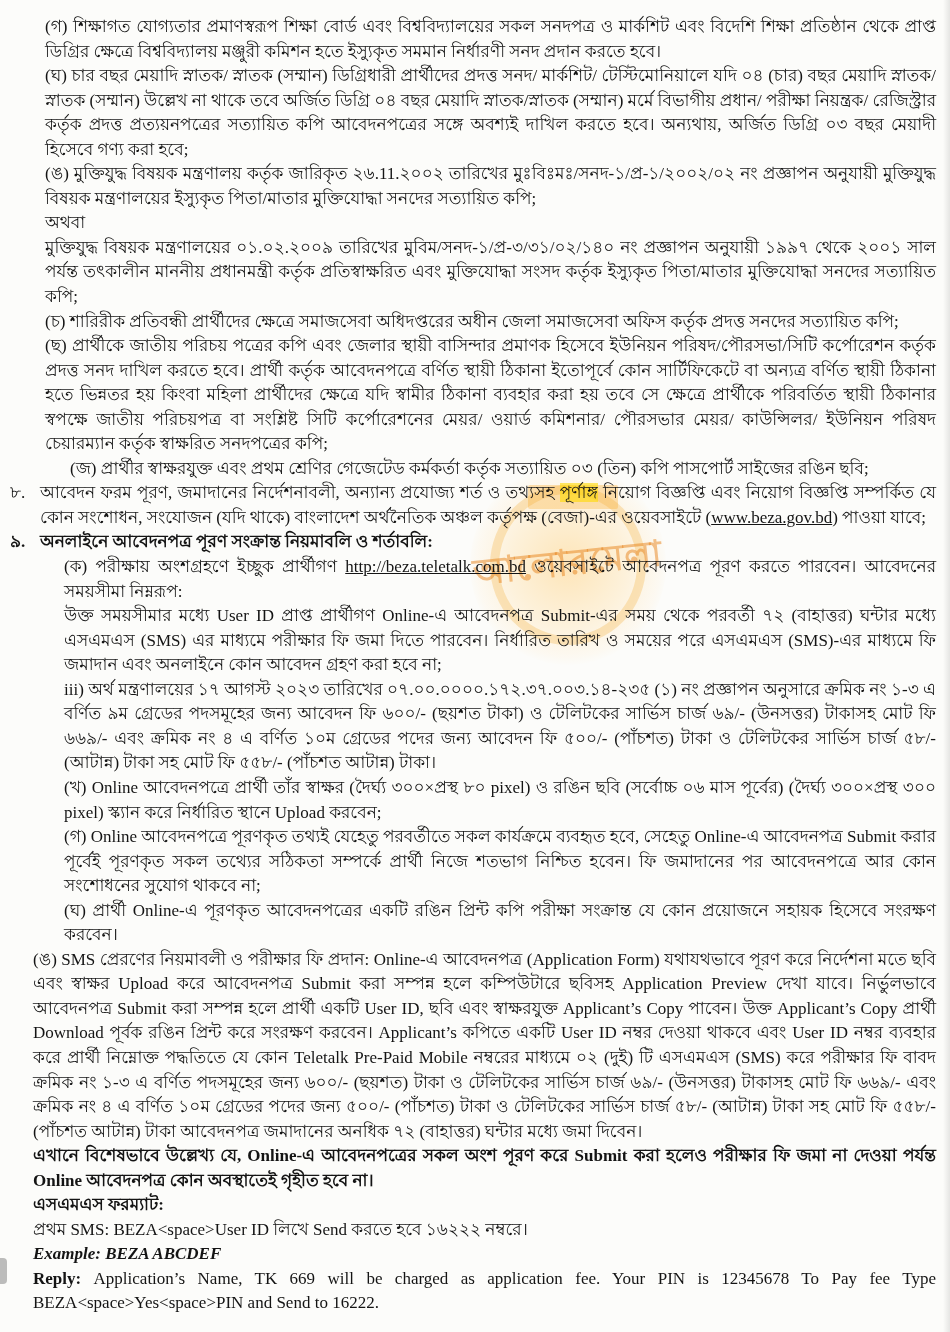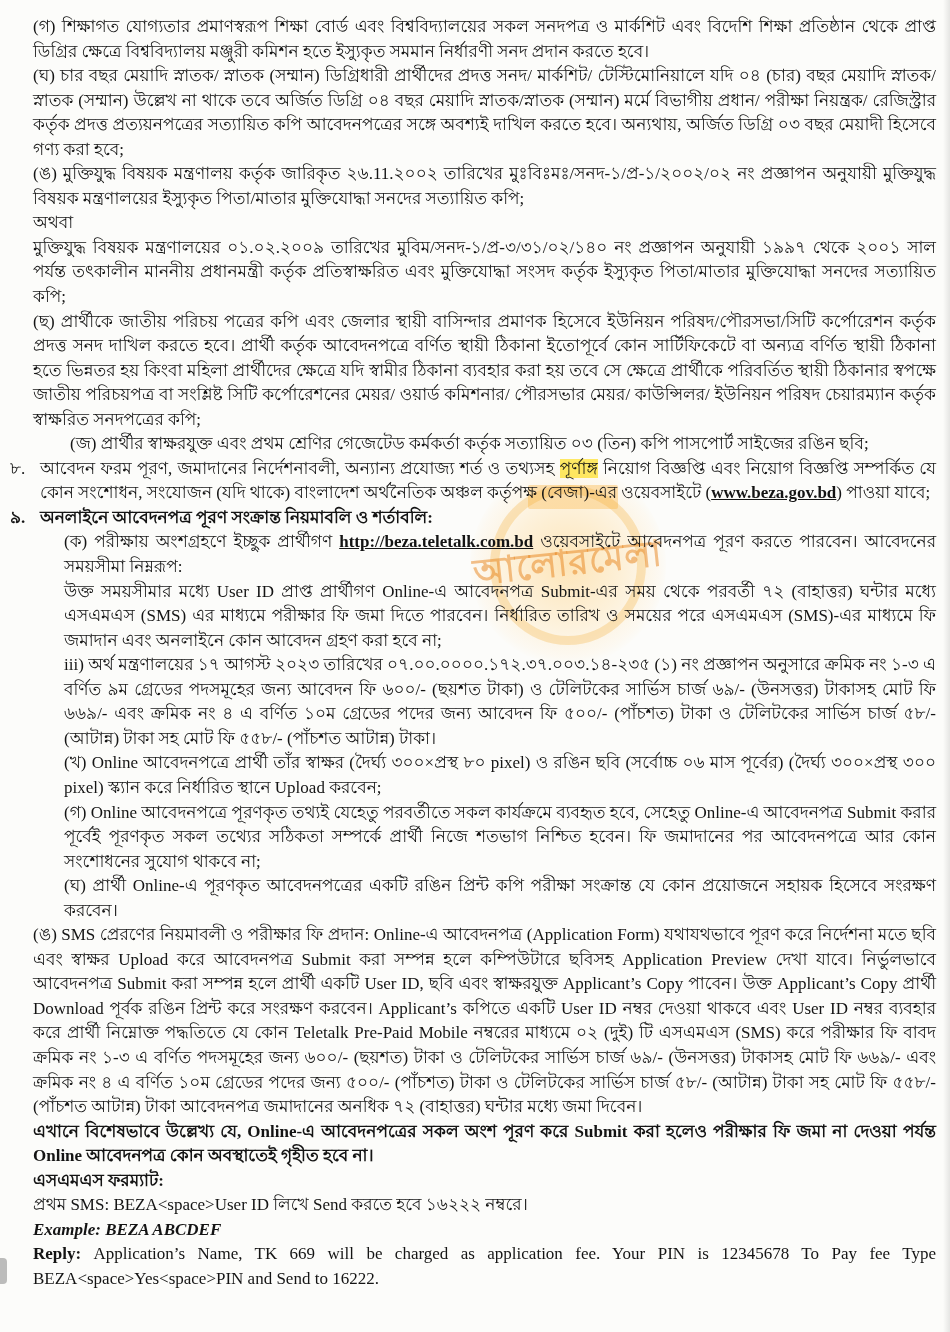--- a/index.html
+++ b/index.html
@@ -11,30 +11,30 @@
     position:relative;
     overflow:hidden;
   }
   #doc{position:relative;z-index:2;padding-top:15px;}
   .p{
     font-size:17px;
     line-height:24.55px;
     text-align:justify;
     margin:0 14px 0 33px;
   }
-  .item{margin-left:33px;}
+  .item{margin-left:45px;}
   .item-deep{margin-left:70px;font-family:Liberation Serif, serif;}
   .num{margin-left:40px;}
   .lbl{display:inline-block;width:30px;margin-left:-30px;}
   .sub{margin-left:64px;}
   .wide{margin-left:33px;}
   .center{text-align:left;}
   .b{font-weight:bold;}
   .bi{font-weight:bold;font-style:italic;}
-  .u{text-decoration:underline;cursor:pointer;font-weight:bold;}
+  .u{text-decoration:underline;cursor:pointer;}
   .hl{background:rgba(255,219,0,.6);}
   
   .wm{position:absolute;left:470px;top:465px;width:196px;height:200px;z-index:1;pointer-events:none;}
   .wm-disc{position:absolute;left:0;top:0;right:0;bottom:0;border-radius:50%;
     background:radial-gradient(circle, rgba(255,210,130,.55) 0%, rgba(255,224,168,.38) 42%, rgba(255,236,205,.18) 66%, rgba(255,255,255,0) 72%);}
   .wm-ring{position:absolute;left:20px;top:20px;right:20px;bottom:20px;border-radius:50%;
     border:9px solid rgba(244,166,35,.26);}
   .wm-text{position:absolute;left:50%;top:50%;transform:translate(-50%,-50%) rotate(-6deg);
     font-weight:bold;font-size:36px;color:rgba(229,126,16,.48);white-space:nowrap;letter-spacing:1px;}
   .wm-glow{position:absolute;left:528px;top:485px;width:90px;height:24px;z-index:1;
@@ -55,20 +55,21 @@
   <div class="wm-ring"></div>
   <span class="wm-text">আলোরমেলা</span>
 </div>
 
 <div id="doc">
     <div class="p item"><span>(গ) শিক্ষাগত যোগ্যতার প্রমাণস্বরূপ শিক্ষা বোর্ড এবং বিশ্ববিদ্যালয়ের সকল সনদপত্র ও মার্কশিট এবং বিদেশি শিক্ষা প্রতিষ্ঠান থেকে প্রাপ্ত ডিগ্রির ক্ষেত্রে বিশ্ববিদ্যালয় মঞ্জুরী কমিশন হতে ইস্যুকৃত সমমান নির্ধারণী সনদ প্রদান করতে হবে।</span></div>
     <div class="p item"><span>(ঘ) চার বছর মেয়াদি স্নাতক/ স্নাতক (সম্মান) ডিগ্রিধারী প্রার্থীদের প্রদত্ত সনদ/ মার্কশিট/ টেস্টিমোনিয়ালে যদি ০৪ (চার) বছর মেয়াদি স্নাতক/ স্নাতক (সম্মান) উল্লেখ না থাকে তবে অর্জিত ডিগ্রি ০৪ বছর মেয়াদি স্নাতক/স্নাতক (সম্মান) মর্মে বিভাগীয় প্রধান/ পরীক্ষা নিয়ন্ত্রক/ রেজিস্ট্রার কর্তৃক প্রদত্ত প্রত্যয়নপত্রের সত্যায়িত কপি আবেদনপত্রের সঙ্গে অবশ্যই দাখিল করতে হবে। অন্যথায়, অর্জিত ডিগ্রি ০৩ বছর মেয়াদী হিসেবে গণ্য করা হবে;</span></div>
     <div class="p item"><span>(ঙ) মুক্তিযুদ্ধ বিষয়ক মন্ত্রণালয় কর্তৃক জারিকৃত ২৬.11.২০০২ তারিখের মুঃবিঃমঃ/সনদ-১/প্র-১/২০০২/০২ নং প্রজ্ঞাপন অনুযায়ী মুক্তিযুদ্ধ বিষয়ক মন্ত্রণালয়ের ইস্যুকৃত পিতা/মাতার মুক্তিযোদ্ধা সনদের সত্যায়িত কপি;</span></div>
     <div class="p item center"><span>অথবা</span></div>
     <div class="p item"><span>মুক্তিযুদ্ধ বিষয়ক মন্ত্রণালয়ের ০১.০২.২০০৯ তারিখের মুবিম/সনদ-১/প্র-৩/৩১/০২/১৪০ নং প্রজ্ঞাপন অনুযায়ী ১৯৯৭ থেকে ২০০১ সাল পর্যন্ত তৎকালীন মাননীয় প্রধানমন্ত্রী কর্তৃক প্রতিস্বাক্ষরিত এবং মুক্তিযোদ্ধা সংসদ কর্তৃক ইস্যুকৃত পিতা/মাতার মুক্তিযোদ্ধা সনদের সত্যায়িত কপি;</span></div>
+    <div class="p item"><span>(চ) শারিরীক প্রতিবন্ধী প্রার্থীদের ক্ষেত্রে সমাজসেবা অধিদপ্তরের অধীন জেলা সমাজসেবা অফিস কর্তৃক প্রদত্ত সনদের সত্যায়িত কপি;</span></div>
     <div class="p item"><span>(ছ) প্রার্থীকে জাতীয় পরিচয় পত্রের কপি এবং জেলার স্থায়ী বাসিন্দার প্রমাণক হিসেবে ইউনিয়ন পরিষদ/পৌরসভা/সিটি কর্পোরেশন কর্তৃক প্রদত্ত সনদ দাখিল করতে হবে। প্রার্থী কর্তৃক আবেদনপত্রে বর্ণিত স্থায়ী ঠিকানা ইতোপূর্বে কোন সার্টিফিকেটে বা অন্যত্র বর্ণিত স্থায়ী ঠিকানা হতে ভিন্নতর হয় কিংবা মহিলা প্রার্থীদের ক্ষেত্রে যদি স্বামীর ঠিকানা ব্যবহার করা হয় তবে সে ক্ষেত্রে প্রার্থীকে পরিবর্তিত স্থায়ী ঠিকানার স্বপক্ষে জাতীয় পরিচয়পত্র বা সংশ্লিষ্ট সিটি কর্পোরেশনের মেয়র/ ওয়ার্ড কমিশনার/ পৌরসভার মেয়র/ কাউন্সিলর/ ইউনিয়ন পরিষদ চেয়ারম্যান কর্তৃক স্বাক্ষরিত সনদপত্রের কপি;</span></div>
     <div class="p item-deep"><span>(জ) প্রার্থীর স্বাক্ষরযুক্ত এবং প্রথম শ্রেণির গেজেটেড কর্মকর্তা কর্তৃক সত্যায়িত ০৩ (তিন) কপি পাসপোর্ট সাইজের রঙিন ছবি;</span></div>
     <div class="p num"><span class="lbl">৮.</span><span>আবেদন ফরম পূরণ, জমাদানের নির্দেশনাবলী, অন্যান্য প্রযোজ্য শর্ত ও তথ্যসহ </span><span class="hl">পূর্ণাঙ্গ</span><span> নিয়োগ বিজ্ঞপ্তি এবং নিয়োগ বিজ্ঞপ্তি সম্পর্কিত যে কোন সংশোধন, সংযোজন (যদি থাকে) বাংলাদেশ অর্থনৈতিক অঞ্চল কর্তৃপক্ষ (বেজা)-এর ওয়েবসাইটে (</span><span class="u">www.beza.gov.bd</span><span>) পাওয়া যাবে;</span></div>
     <div class="p num b"><span class="lbl">৯.</span><span>অনলাইনে আবেদনপত্র পূরণ সংক্রান্ত নিয়মাবলি ও শর্তাবলি:</span></div>
     <div class="p sub"><span>(ক) পরীক্ষায় অংশগ্রহণে ইচ্ছুক প্রার্থীগণ </span><span class="u">http://beza.teletalk.com.bd</span><span> ওয়েবসাইটে আবেদনপত্র পূরণ করতে পারবেন। আবেদনের সময়সীমা নিম্নরূপ:</span></div>
     <div class="p sub"><span>উক্ত সময়সীমার মধ্যে User ID প্রাপ্ত প্রার্থীগণ Online-এ আবেদনপত্র Submit-এর সময় থেকে পরবর্তী ৭২ (বাহাত্তর) ঘন্টার মধ্যে এসএমএস (SMS) এর মাধ্যমে পরীক্ষার ফি জমা দিতে পারবেন। নির্ধারিত তারিখ ও সময়ের পরে এসএমএস (SMS)-এর মাধ্যমে ফি জমাদান এবং অনলাইনে কোন আবেদন গ্রহণ করা হবে না;</span></div>
     <div class="p sub"><span>iii)   অর্থ মন্ত্রণালয়ের ১৭ আগস্ট ২০২৩ তারিখের ০৭.০০.০০০০.১৭২.৩৭.০০৩.১৪-২৩৫ (১) নং প্রজ্ঞাপন অনুসারে ক্রমিক নং ১-৩ এ বর্ণিত ৯ম গ্রেডের পদসমূহের জন্য আবেদন ফি ৬০০/- (ছয়শত টাকা) ও টেলিটকের সার্ভিস চার্জ ৬৯/- (উনসত্তর) টাকাসহ মোট ফি ৬৬৯/- এবং ক্রমিক নং ৪ এ বর্ণিত ১০ম গ্রেডের পদের জন্য আবেদন ফি ৫০০/- (পাঁচশত) টাকা ও টেলিটকের সার্ভিস চার্জ ৫৮/- (আটান্ন) টাকা সহ মোট ফি ৫৫৮/- (পাঁচশত আটান্ন) টাকা।</span></div>
     <div class="p sub"><span>(খ) Online আবেদনপত্রে প্রার্থী তাঁর স্বাক্ষর (দৈর্ঘ্য ৩০০×প্রস্থ ৮০ pixel) ও রঙিন ছবি (সর্বোচ্চ ০৬ মাস পূর্বের) (দৈর্ঘ্য ৩০০×প্রস্থ ৩০০ pixel) স্ক্যান করে নির্ধারিত স্থানে Upload করবেন;</span></div>
     <div class="p sub"><span>(গ) Online আবেদনপত্রে পূরণকৃত তথ্যই যেহেতু পরবর্তীতে সকল কার্যক্রমে ব্যবহৃত হবে, সেহেতু Online-এ আবেদনপত্র Submit করার পূর্বেই পূরণকৃত সকল তথ্যের সঠিকতা সম্পর্কে প্রার্থী নিজে শতভাগ নিশ্চিত হবেন। ফি জমাদানের পর আবেদনপত্রে আর কোন সংশোধনের সুযোগ থাকবে না;</span></div>
     <div class="p sub"><span>(ঘ) প্রার্থী Online-এ পূরণকৃত আবেদনপত্রের একটি রঙিন প্রিন্ট কপি পরীক্ষা সংক্রান্ত যে কোন প্রয়োজনে সহায়ক হিসেবে সংরক্ষণ করবেন।</span></div>

